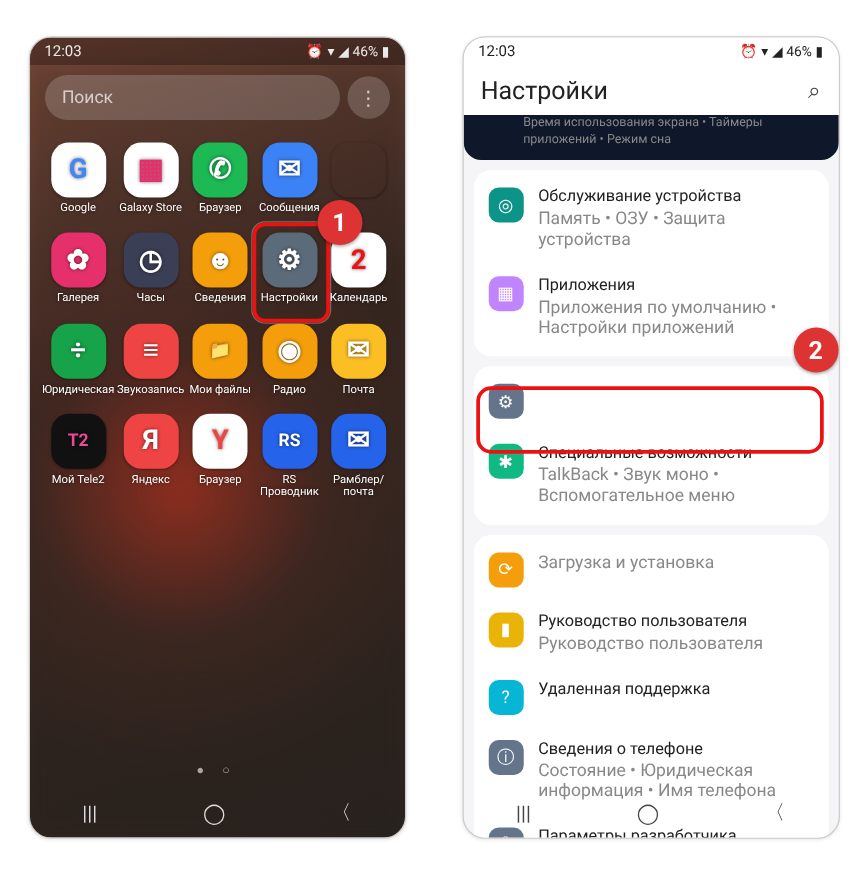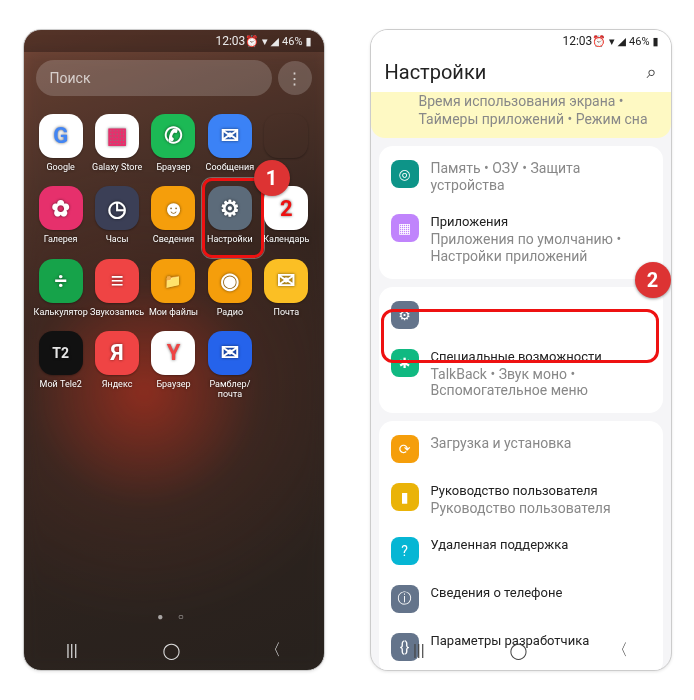--- a/index.html
+++ b/index.html
@@ -18,21 +18,21 @@
   height: 640px;
   border: 1px solid #ccc;
   border-radius: 18px;
   overflow: hidden;
   position: relative;
   box-shadow: 0 1px 3px rgba(0,0,0,0.1);
 }
 .status-bar {
   height: 22px;
   display: flex;
-  justify-content: flex-end;
+  justify-content: space-between;
   align-items: center;
   padding: 0 12px;
   font-size: 12px;
 }
 .status-bar.dark { background: rgba(0,0,0,0.3); color: #eee; }
 .status-bar.light { background: #fff; color: #222; }
 .status-right { display:flex; align-items:center; gap:3px; font-size:11px;}
 
 .home {
   background: linear-gradient(160deg, #7a4a3a 0%, #3a2822 40%, #2a2420 100%);
@@ -106,24 +106,24 @@
 .nav-btn{font-size:16px;}
 
 .settings { background:#f5f5f7;}
 .settings-header{
   background:#fff;
   padding:8px 14px;
   display:flex;justify-content:space-between;align-items:center;
   font-size:20px;color:#222;
 }
 .sub-overflow{
-  background:#fef9c3;
+  background:#0f172a;
   border-radius: 0 0 14px 14px;
   padding: 0 14px 10px 48px;
-  font-size:14px;color:#888;line-height:1.3;
+  font-size:10px;color:#888;line-height:1.3;
   margin-bottom:8px;
 }
 .settings-list{
   padding:0 8px;
 }
 .card{
   background:#fff;border-radius:14px;margin-bottom:8px;padding:4px 0;
 }
 .item{
   display:flex;align-items:flex-start;
@@ -195,49 +195,53 @@
       <div class="app">
         <div class="app-icon" style="background: rgb(92, 107, 122); font-size: 22px; font-weight: bold;">⚙</div>
         <span>Настройки</span>
       </div>
       <div class="app">
         <div class="app-icon" style="background: rgb(255, 255, 255); color: rgb(238, 17, 17); font-size: 22px; font-weight: bold;">2</div>
         <span>Календарь</span>
       </div>
       <div class="app">
         <div class="app-icon" style="background: rgb(22, 163, 74); font-size: 22px; font-weight: bold;">÷</div>
-        <span>Калькулятор</span>
+        <span>Юридическая</span>
       </div>
       <div class="app">
         <div class="app-icon" style="background: rgb(239, 68, 68); font-size: 22px; font-weight: bold;">≡</div>
         <span>Звукозапись</span>
       </div>
       <div class="app">
         <div class="app-icon" style="background: rgb(245, 158, 11); font-size: 14px; font-weight: bold;">📁</div>
         <span>Мои файлы</span>
       </div>
       <div class="app">
         <div class="app-icon" style="background: rgb(245, 158, 11); font-size: 22px; font-weight: bold;">◉</div>
         <span>Радио</span>
       </div>
       <div class="app">
         <div class="app-icon" style="background: rgb(251, 191, 36); font-size: 22px; font-weight: bold;">✉</div>
         <span>Почта</span>
       </div>
       <div class="app">
-        <div class="app-icon" style="background: rgb(17, 17, 17); color: #e5e5e5; font-size: 14px; font-weight: bold;">T2</div>
+        <div class="app-icon" style="background: rgb(17, 17, 17); color: #ec4899; font-size: 14px; font-weight: bold;">T2</div>
         <span>Мой Tele2</span>
       </div>
       <div class="app">
         <div class="app-icon" style="background: rgb(239, 68, 68); font-size: 22px; font-weight: bold;">Я</div>
         <span>Яндекс</span>
       </div>
       <div class="app">
         <div class="app-icon" style="background: rgb(255, 255, 255); color: rgb(239, 68, 68); font-size: 22px; font-weight: bold;">Y</div>
         <span>Браузер</span>
+      </div>
+      <div class="app">
+        <div class="app-icon" style="background: rgb(37, 99, 235); font-size: 14px; font-weight: bold;">RS</div>
+        <span>RS Проводник</span>
       </div>
       <div class="app">
         <div class="app-icon" style="background: rgb(37, 99, 235); font-size: 22px; font-weight: bold;">✉</div>
         <span>Рамблер/почта</span>
       </div>
     </div>
   <div class="highlight-box" style="left:178px;top:148px;width:56px;height:74px"></div>
   <div class="badge" style="left:230px;top:130px">1</div>
   <div class="page-dots">● ○</div>
   <div class="nav-bar dark">
@@ -261,20 +265,21 @@
   <div class="settings-header">
     <span>Настройки</span>
     <span style="font-size:18px;color:#444">⌕</span>
   </div>
   <div class="sub-overflow">Время использования экрана • Таймеры приложений • Режим сна</div>
   <div class="settings-list" id="slist">
       <div class="card">
         <div class="item">
           <div class="item-icon" style="background: rgb(13, 148, 136);">◎</div>
           <div class="item-text">
+            <div class="item-title">Обслуживание устройства</div>
             <div class="item-sub">Память • ОЗУ • Защита устройства</div>
           </div>
         </div>
         <div class="item">
           <div class="item-icon" style="background: rgb(192, 132, 252);">▦</div>
           <div class="item-text">
             <div class="item-title">Приложения</div>
             <div class="item-sub">Приложения по умолчанию • Настройки приложений</div>
           </div>
         </div>
@@ -308,20 +313,21 @@
         <div class="item">
           <div class="item-icon" style="background: rgb(6, 182, 212);">?</div>
           <div class="item-text">
             <div class="item-title">Удаленная поддержка</div>
           </div>
         </div>
         <div class="item">
           <div class="item-icon" style="background: rgb(100, 116, 139);">ⓘ</div>
           <div class="item-text">
             <div class="item-title">Сведения о телефоне</div>
+            <div class="item-sub">Состояние • Юридическая информация • Имя телефона</div>
           </div>
         </div>
         <div class="item">
           <div class="item-icon" style="background: rgb(100, 116, 139);">{}</div>
           <div class="item-text">
             <div class="item-title">Параметры разработчика</div>
           </div>
         </div>
       </div>
     </div>

